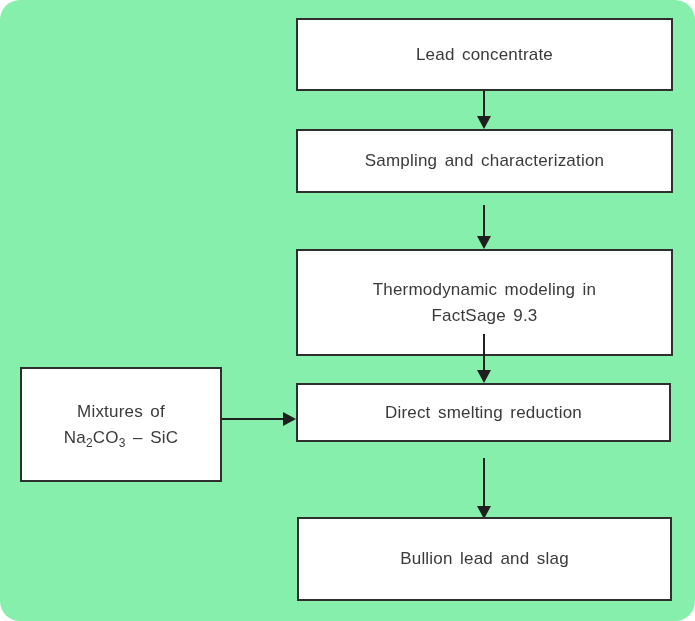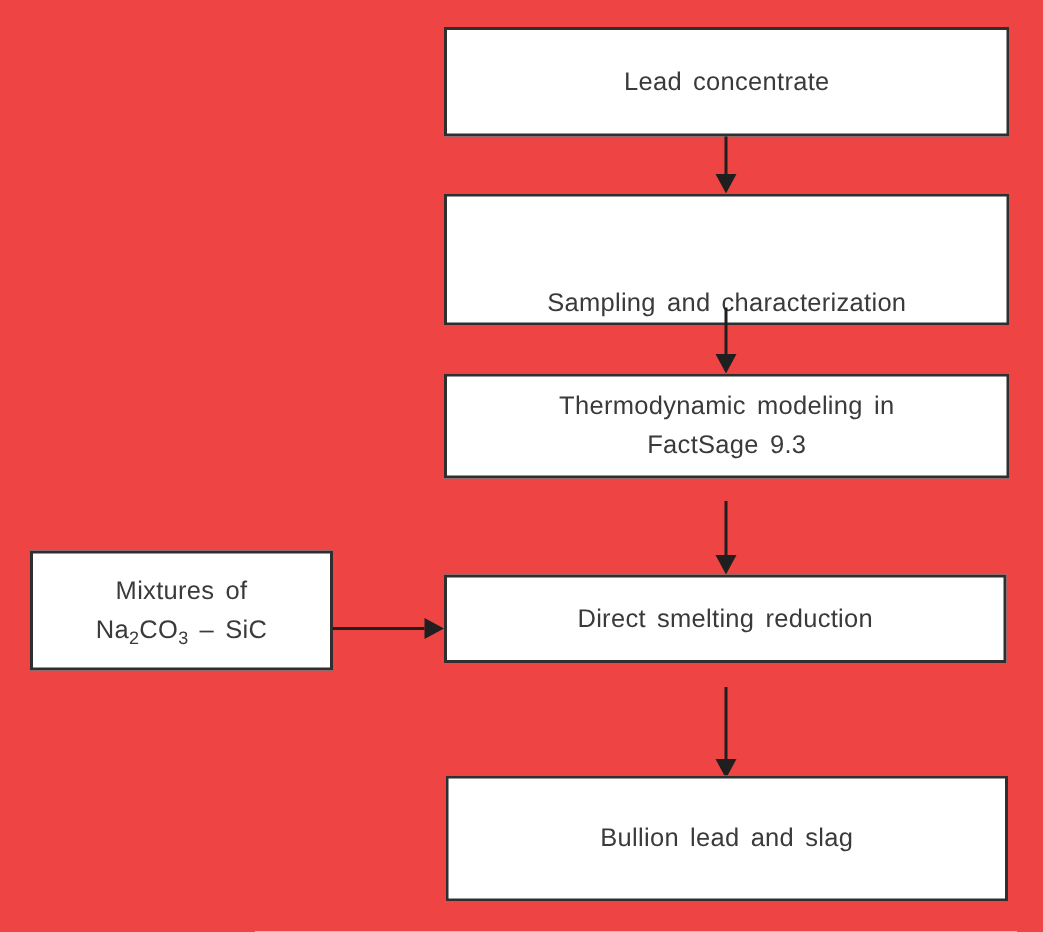--- a/index.html
+++ b/index.html
@@ -4,24 +4,25 @@
 <style>
   html, body {
     margin: 0;
     padding: 0;
     background: #ffffff;
   }
   .diagram {
     position: relative;
     width: 695px;
     height: 621px;
-    background: #ef4444;
+    background: #86efac;
     font-family: "Liberation Sans", sans-serif;
     color: #3a3a3a;
     overflow: hidden;
+    border-radius: 20px;
   }
   .box {
     position: absolute;
     box-sizing: border-box;
     border: 2px solid #2f2f2f;
     background: #ffffff;
     display: flex;
     flex-direction: column;
     align-items: center;
     justify-content: center;
@@ -30,26 +31,26 @@
     line-height: 26px;
     word-spacing: 2.5px;
     letter-spacing: 0.2px;
   }
   .box sub {
     font-size: 12px;
     line-height: 0;
   }
   
   .box1 { left: 296px; top: 18px;  width: 377px; height: 73px; }
-  .box2 { left: 296px; top: 129px; width: 377px; height: 88px; justify-content: flex-end; }
-  .box3 { left: 296px; top: 249px; width: 377px; height: 70px; }
+  .box2 { left: 296px; top: 129px; width: 377px; height: 64px; }
+  .box3 { left: 296px; top: 249px; width: 377px; height: 107px; }
   .box4 { left: 296px; top: 383px; width: 375px; height: 59px; }
   .box5 { left: 297px; top: 517px; width: 375px; height: 84px; align-items: center; }
   
-  .side-box { left: 20px; top: 367px; width: 202px; height: 80px; }
+  .side-box { left: 20px; top: 367px; width: 202px; height: 115px; }
 
   
   .arrow-v {
     position: absolute;
     width: 14px;
     display: flex;
     flex-direction: column;
     align-items: center;
   }
   .arrow-v .shaft { width: 2px; flex: 1; background: #1f1f1f; }

